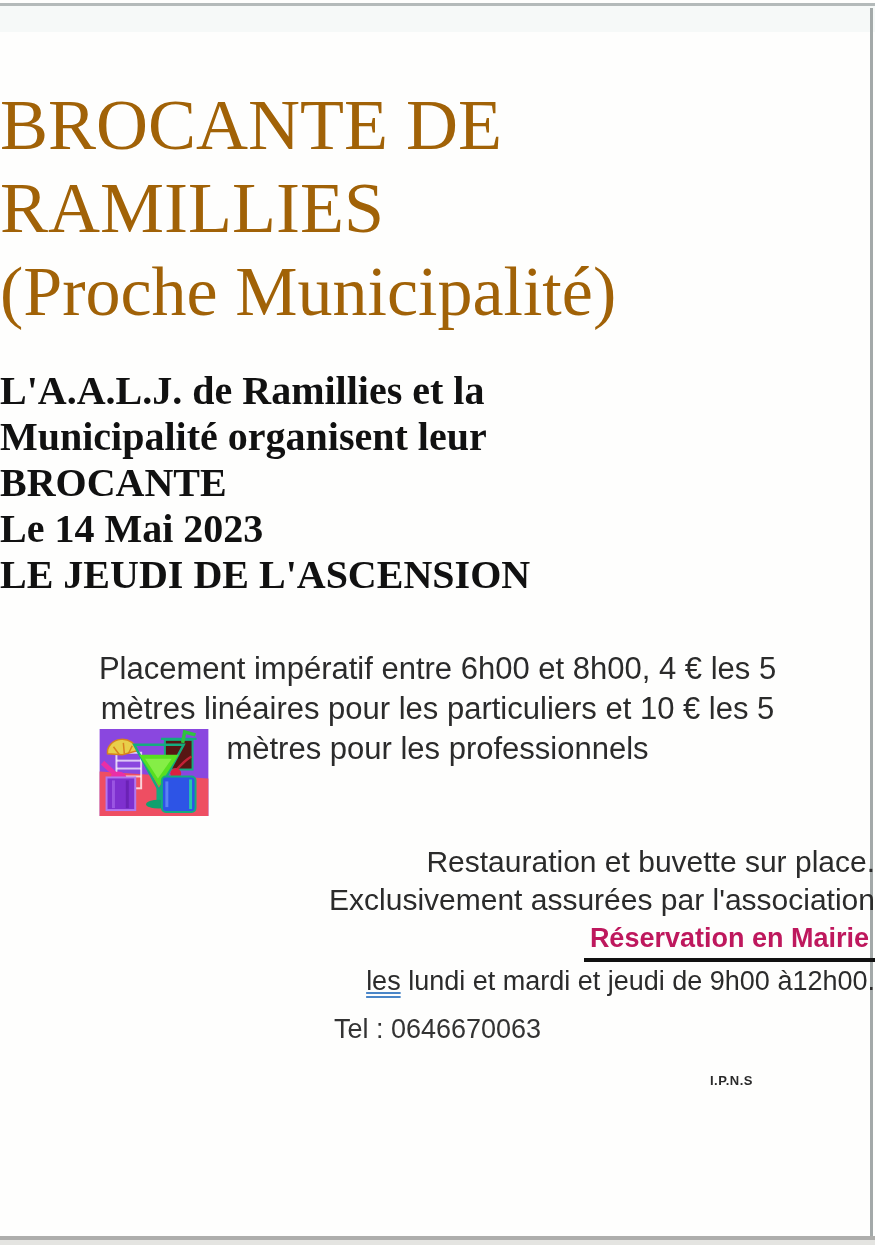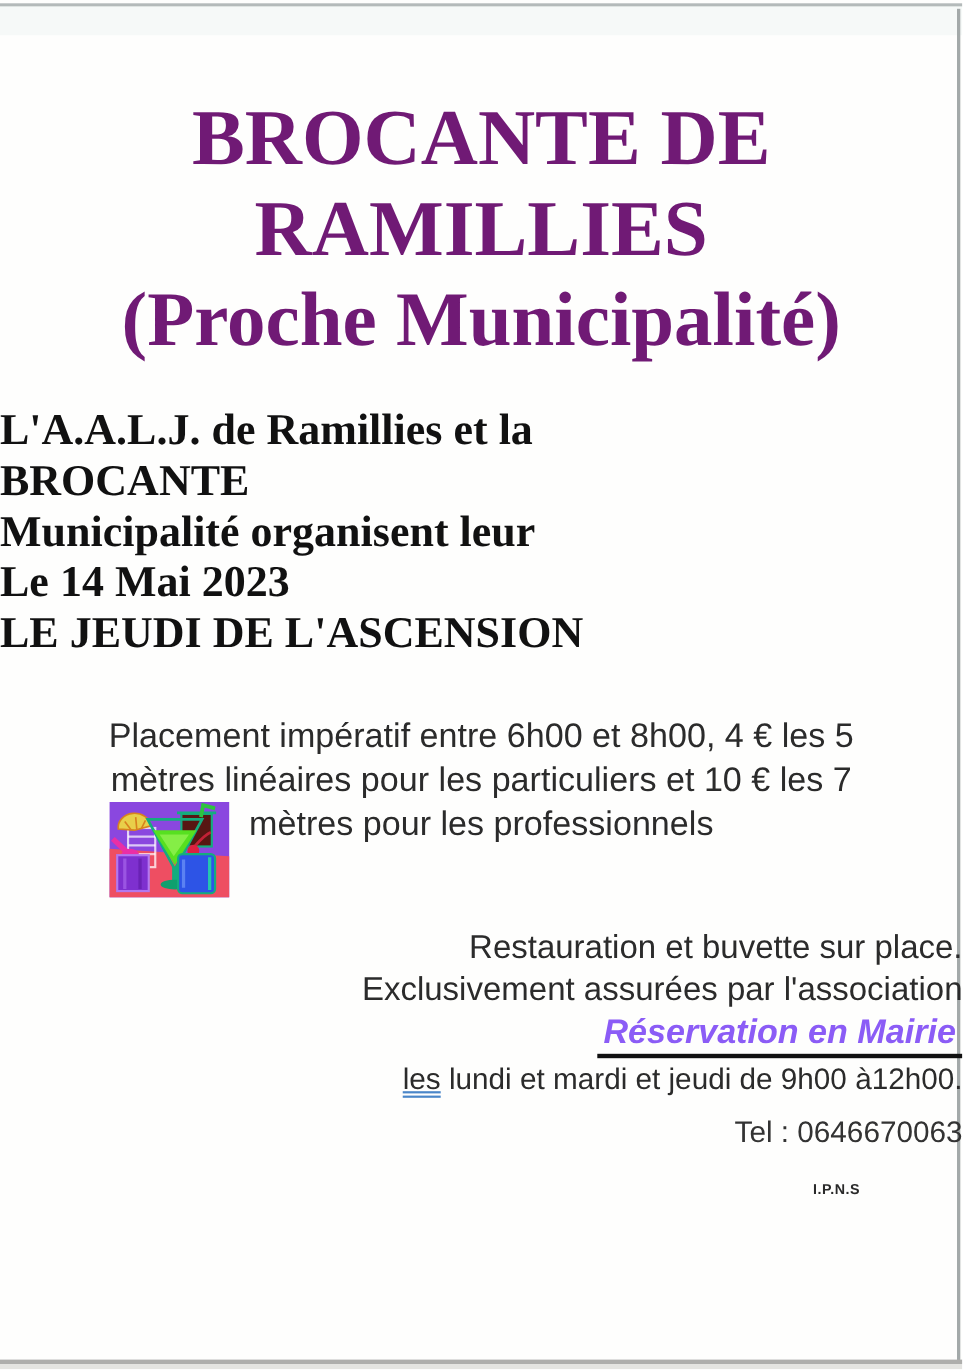--- a/index.html
+++ b/index.html
@@ -29,24 +29,23 @@
     position: absolute; top: 1236px; left: 0; width: 100%; height: 4px;
     background: #aeaeac;
   }
   .scan-strip-bottom {
     position: absolute; top: 1240px; left: 0; width: 100%; height: 5px;
     background: #e4e4e1;
   }
 
   .title-block {
     position: absolute; top: 84px; left: 0; width: 100%;
-    text-align: center;
     font-family: "Liberation Serif", serif;
-    font-weight: bold;
-    color: #701a75;
+    font-weight: normal;
+    color: #a16207;
     font-size: 72px;
     line-height: 83px;
   }
   .title-block .subtitle-line { font-size: 70px; }
 
   .organizer-block {
     position: absolute; top: 368px; left: 0; width: 100%;
     font-family: "Liberation Serif", serif;
     font-weight: bold;
     color: #111111;
@@ -69,46 +68,45 @@
 
   .details-block {
     position: absolute; top: 843px; left: 0; width: 100%;
     text-align: right;
     font-size: 30px;
     line-height: 38px;
     color: #2b2b2b;
   }
   .reservation-line {
     font-weight: bold;
-    font-size: 31px;
-    color: #8b5cf6;
-    font-style: italic;
+    font-size: 27px;
+    color: #be185d;
   }
   .reservation-underline {
     display: inline-block;
     border-bottom: 4px solid #111111;
     padding: 0 6px 1px 6px;
   }
   .schedule-line { font-size: 27px; }
   .squiggle {
     text-decoration: underline;
     text-decoration-style: double;
     text-decoration-color: #4a86c8;
     margin-top: 22px;
   }
 
   .phone-line {
     position: absolute; top: 1014px; left: 0; width: 100%;
-    text-align: right;
+    text-align: center;
     font-size: 27px;
     color: #333333;
   }
 
   .imprint {
-    position: absolute; top: 1073px; left: 739px;
+    position: absolute; top: 1073px; left: 710px;
     font-size: 13px;
     font-weight: bold;
     color: #2a2a2a;
     letter-spacing: 0.5px;
   }
 </style>
 </head>
 <body>
 
 <div class="page">
@@ -120,29 +118,29 @@
   <div class="scan-strip-bottom"></div>
 
   <h1 class="title-block" style="margin:0;">
     <div>BROCANTE DE</div>
     <div>RAMILLIES</div>
     <div class="subtitle-line">(Proche Municipalité)</div>
   </h1>
 
   <div class="organizer-block">
     <div>L'A.A.L.J. de Ramillies et la</div>
+    <div>Municipalité organisent leur</div>
     <div>BROCANTE</div>
-    <div>Municipalité organisent leur</div>
     <div>Le 14 Mai 2023</div>
     <div>LE JEUDI DE L'ASCENSION</div>
   </div>
 
   <div class="placement-block">
     <div>Placement impératif entre 6h00 et 8h00, 4 € les 5</div>
-    <div>mètres linéaires pour les particuliers et 10 € les 7</div>
+    <div>mètres linéaires pour les particuliers et 10 € les 5</div>
     <div>mètres pour les professionnels</div>
   </div>
 
   <svg class="drinks-img" viewBox="0 0 110 88" xmlns="http://www.w3.org/2000/svg">
 
     <rect x="0" y="0" width="110" height="88" fill="#8a47df"></rect>
     <polygon points="0,43 110,50 110,88 0,88" fill="#ee4e62"></polygon>
 
     <rect x="17" y="24" width="25" height="36" fill="none" stroke="rgba(255,255,255,0.75)" stroke-width="2"></rect>
     <line x1="17" y1="32" x2="42" y2="32" stroke="rgba(255,255,255,0.7)" stroke-width="2"></line>

